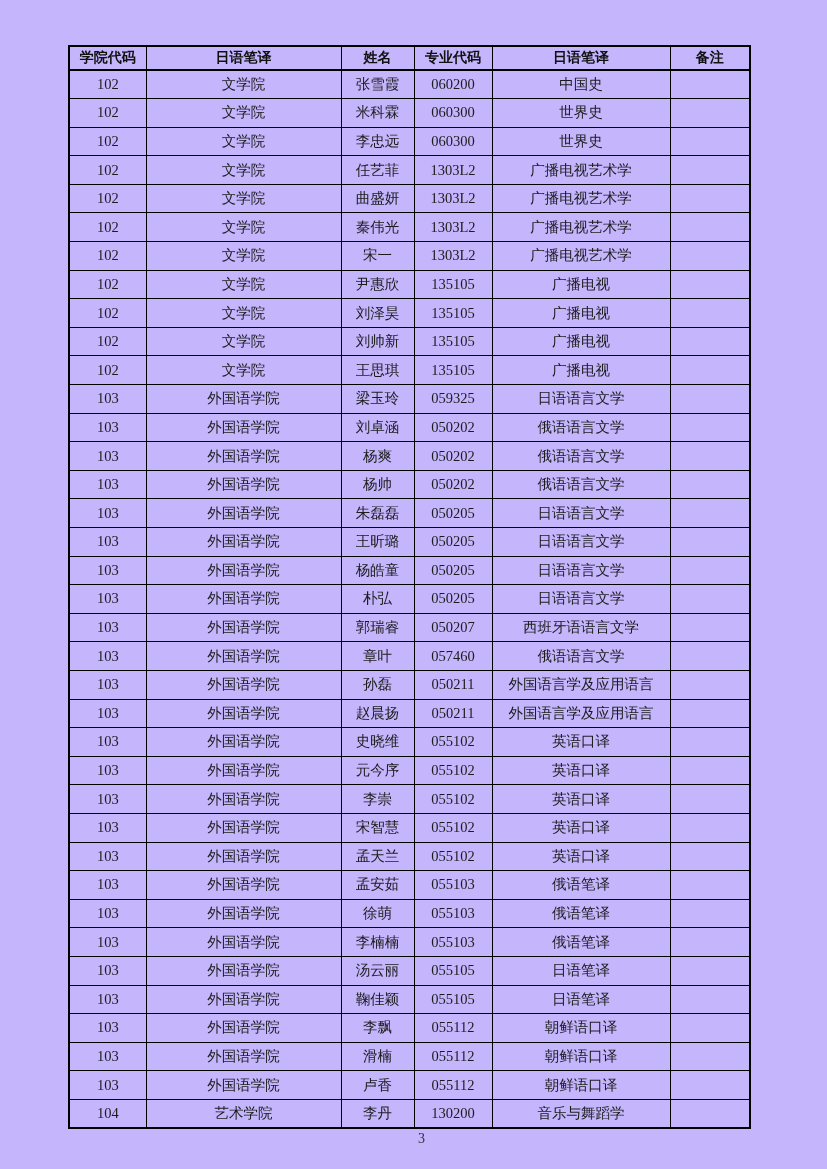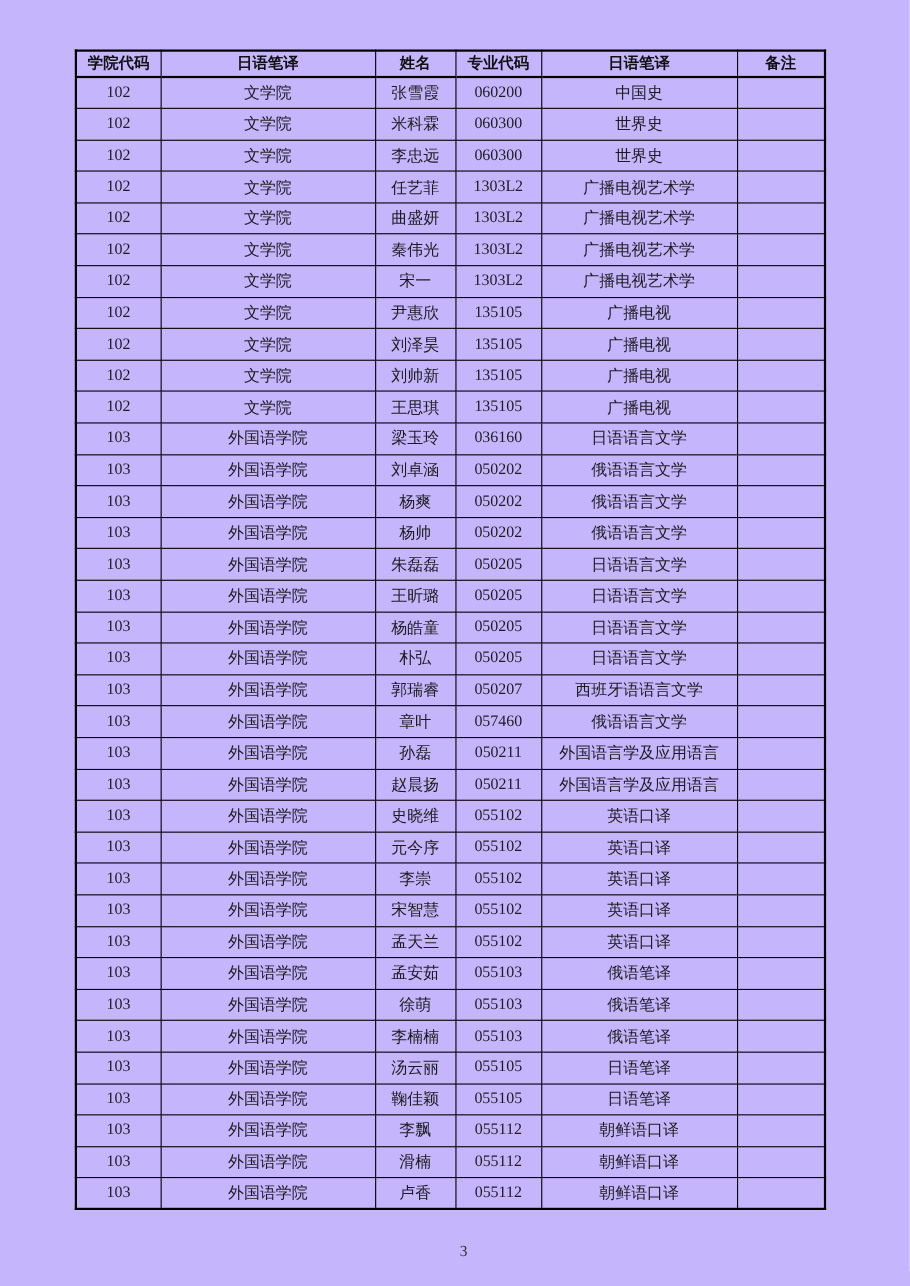--- a/index.html
+++ b/index.html
@@ -176,21 +176,21 @@
           <td>文学院</td>
           <td>王思琪</td>
           <td>135105</td>
           <td>广播电视</td>
           <td></td>
         </tr>
         <tr>
           <td>103</td>
           <td>外国语学院</td>
           <td>梁玉玲</td>
-          <td>036160</td>
+          <td>059325</td>
           <td>日语语言文学</td>
           <td></td>
         </tr>
         <tr>
           <td>103</td>
           <td>外国语学院</td>
           <td>刘卓涵</td>
           <td>050202</td>
           <td>俄语语言文学</td>
           <td></td>
@@ -372,18 +372,26 @@
           <td></td>
         </tr>
         <tr>
           <td>103</td>
           <td>外国语学院</td>
           <td>卢香</td>
           <td>055112</td>
           <td>朝鲜语口译</td>
           <td></td>
         </tr>
+        <tr>
+          <td>104</td>
+          <td>艺术学院</td>
+          <td>李丹</td>
+          <td>130200</td>
+          <td>音乐与舞蹈学</td>
+          <td></td>
+        </tr>
       </tbody>
   </table>
 
   <div class="page-number">3</div>
 
 </div>
 
 </body></html>

